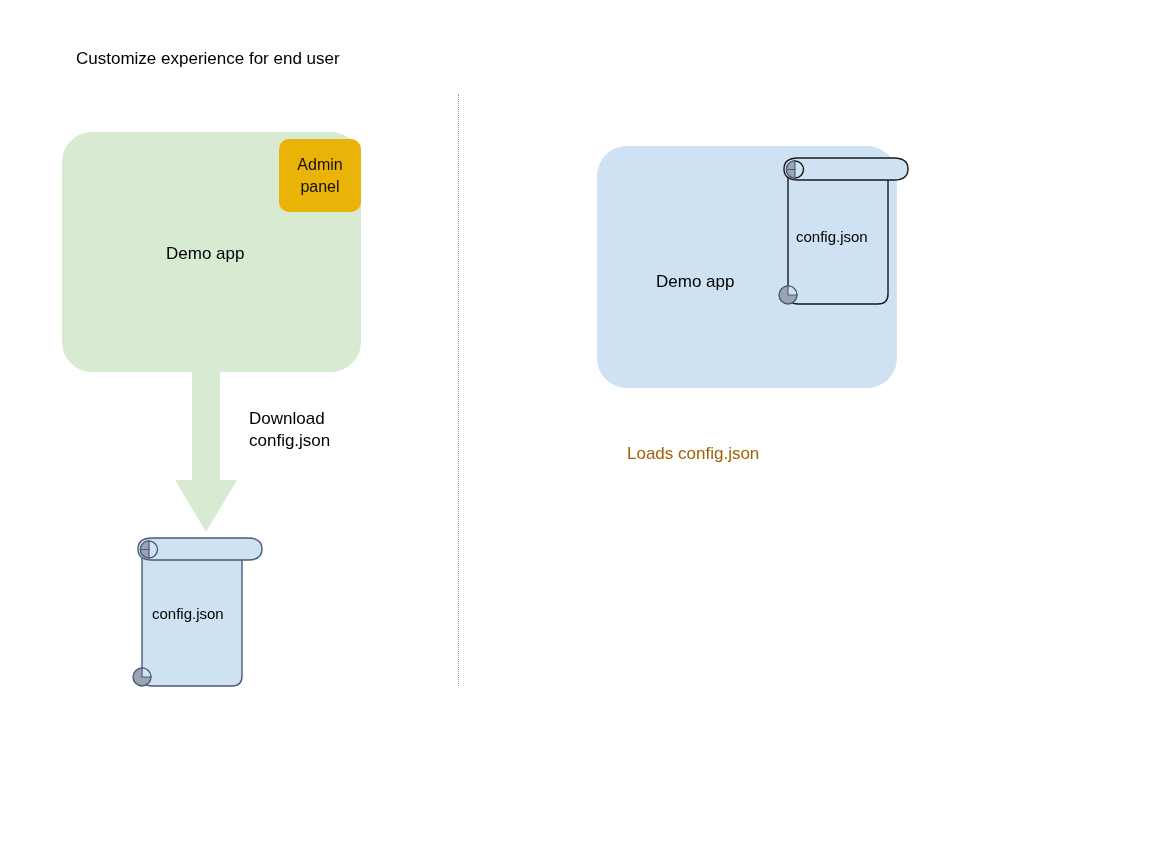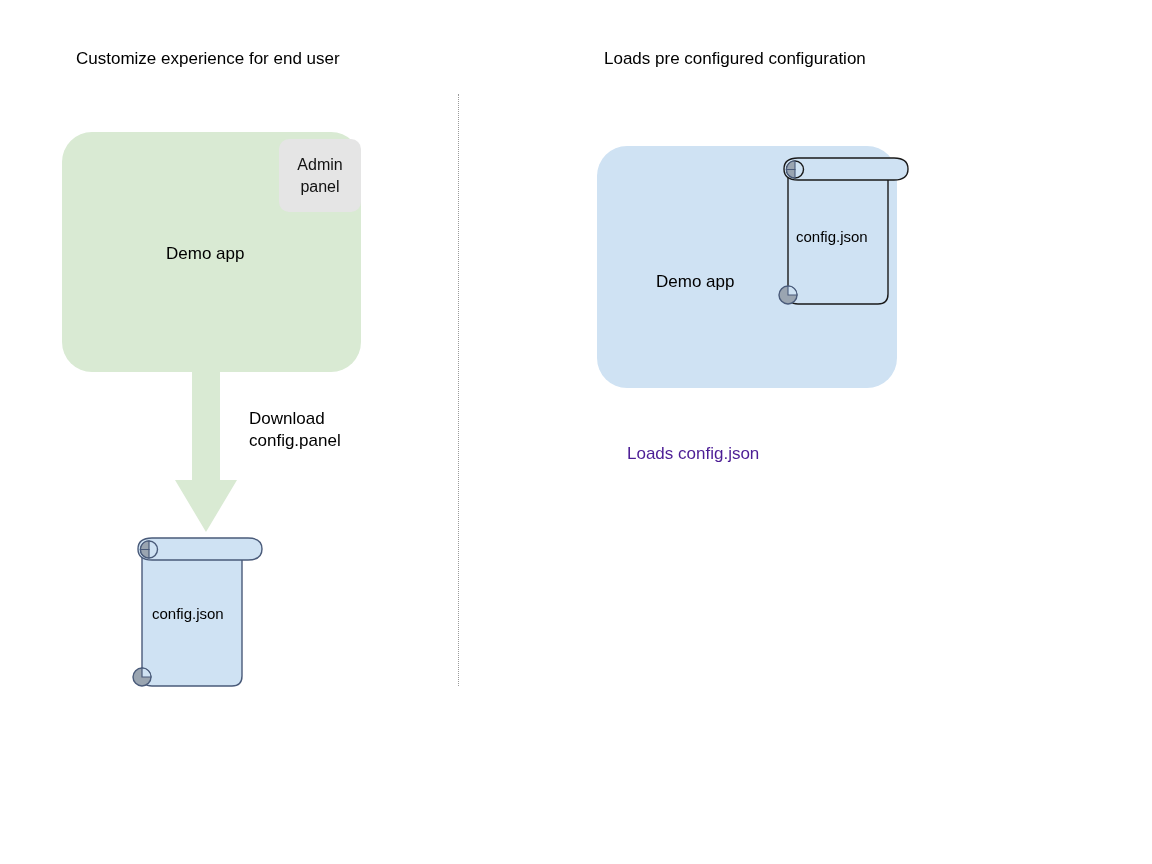--- a/index.html
+++ b/index.html
@@ -75,21 +75,21 @@
   #admin-app-label { left: 166px; top: 244px; }
   #demo-app-label  { left: 656px; top: 272px; }
 
   
   #admin-panel-chip {
     position: absolute;
     left: 279px;
     top: 139px;
     width: 82px;
     height: 73px;
-    background: #e5e5e5;
+    background: #eab308;
     border-radius: 10px;
     display: flex;
     align-items: center;
     justify-content: center;
     text-align: center;
   }
   #admin-panel-chip .chip-text {
     font-size: 16px;
     line-height: 22px;
     color: #111111;
@@ -141,50 +141,49 @@
   #scroll-left-label  { left: 152px; top: 605px; }
   #scroll-right-label { left: 796px; top: 228px; }
 
   
   #loads-caption {
     position: absolute;
     left: 627px;
     top: 444px;
     font-size: 17px;
     line-height: 20px;
-    color: #4c1d95;
+    color: #a16207;
     white-space: nowrap;
   }
 </style>
 </head>
 <body>
 
 <div class="canvas">
 
   <div class="heading" id="heading-left">Customize experience for end user</div>
 
-  <div class="heading" id="heading-right">Loads pre configured configuration</div>
 
   <div class="divider"></div>
 
   <div class="app-box" id="admin-app-box"></div>
 
   <div class="app-label" id="admin-app-label">Demo app</div>
 
   <div id="admin-panel-chip">
     <span class="chip-text">Admin
 panel</span>
   </div>
 
   <svg id="download-arrow" viewBox="0 0 62 164">
     <polygon points="17,0 45,0 45,112 62,112 31,164 0,112 17,112" fill="#d9ead3"></polygon>
   </svg>
 
   <div class="arrow-label">Download
-config.panel</div>
+config.json</div>
 
   <svg class="scroll-shape" id="scroll-left" viewBox="0 0 150 166">
 
     <path d="M24,24 L24,148 Q24,158 34,158 L114,158 Q124,158 124,148 L124,24 Z" fill="#cfe2f3" stroke="#4a5b7a" stroke-width="1.4"></path>
 
     <path d="M34,10 L130,10 Q144,10 144,21 Q144,32 130,32 L34,32 Q20,32 20,21 Q20,10 34,10 Z" fill="#cfe2f3" stroke="#4a5b7a" stroke-width="1.4"></path>
 
     <path d="M31,13 A8.5,8.5 0 1,0 31,30 A8.5,8.5 0 1,0 31,13 Z" fill="#cfe2f3" stroke="#4a5b7a" stroke-width="1.4"></path>
     <path d="M31,21.5 L31,13 A8.5,8.5 0 0,0 25,27.5 Z" fill="#9aa5b1" stroke="#4a5b7a" stroke-width="1.2"></path>
     <path d="M22.5,21.5 A8.5,8.5 0 0,0 31,30 L31,21.5 Z" fill="#9aa5b1" stroke="#4a5b7a" stroke-width="1.2"></path>

